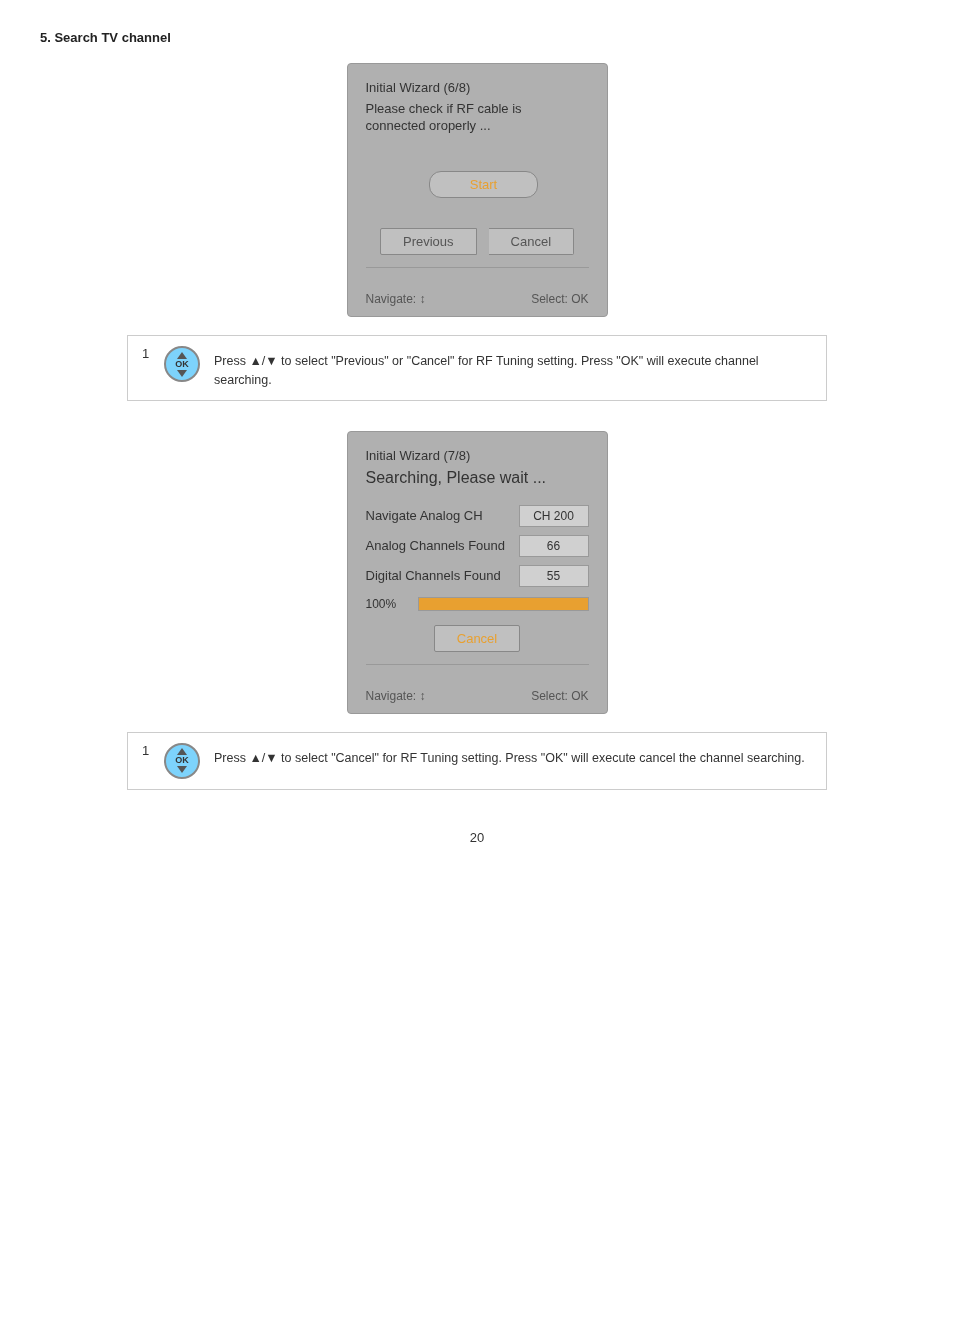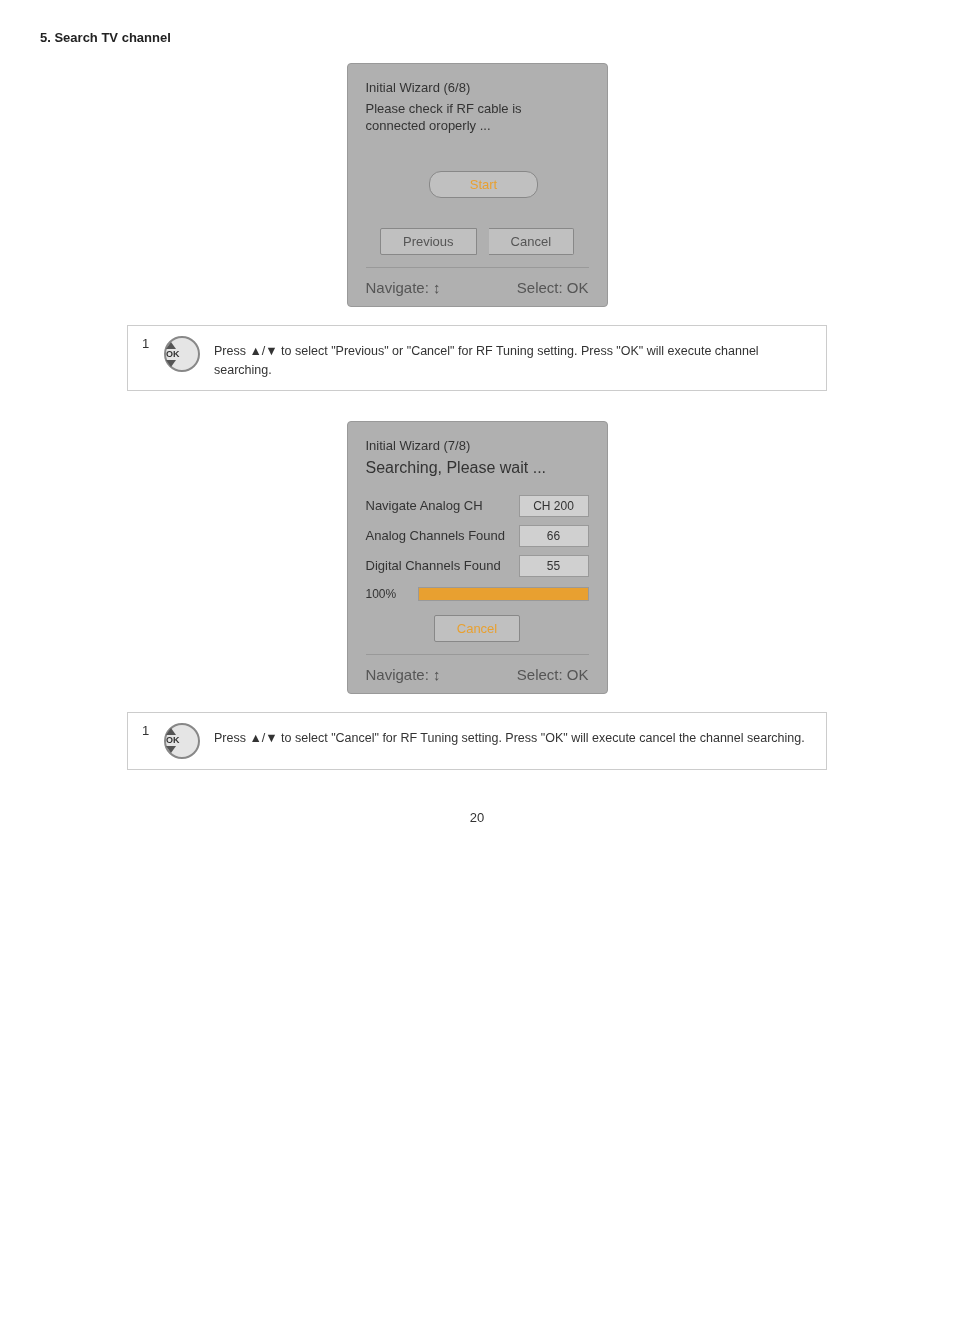--- a/index.html
+++ b/index.html
@@ -102,24 +102,24 @@
       border-left: none;
       padding: 5px 22px;
       font-size: 13px;
       color: #555;
       cursor: pointer;
       border-radius: 0 2px 2px 0;
     }
 
     .dialog-footer {
       border-top: 1px solid #999;
-      padding-top: 11px;
+      padding-top: 24px;
       display: flex;
       justify-content: space-between;
-      font-size: 15px;
+      font-size: 12px;
       color: #333;
     }
 
     .footer-navigate {
       color: #555;
     }
 
     .footer-select {
       color: #555;
     }
@@ -139,24 +139,25 @@
       font-size: 13px;
       color: #333;
       margin-right: 8px;
       min-width: 14px;
     }
 
     .ok-btn-circle {
       width: 36px;
       height: 36px;
       border-radius: 50%;
-      background: #e5e5e5;
+      background: #7dd3fc;
       border: 2px solid #888;
       display: flex;
       flex-direction: column;
+      align-items: center;
       justify-content: center;
       margin-right: 14px;
       flex-shrink: 0;
       position: relative;
     }
 
     .ok-btn-circle .arrow-up {
       width: 0;
       height: 0;
       border-left: 5px solid transparent;

